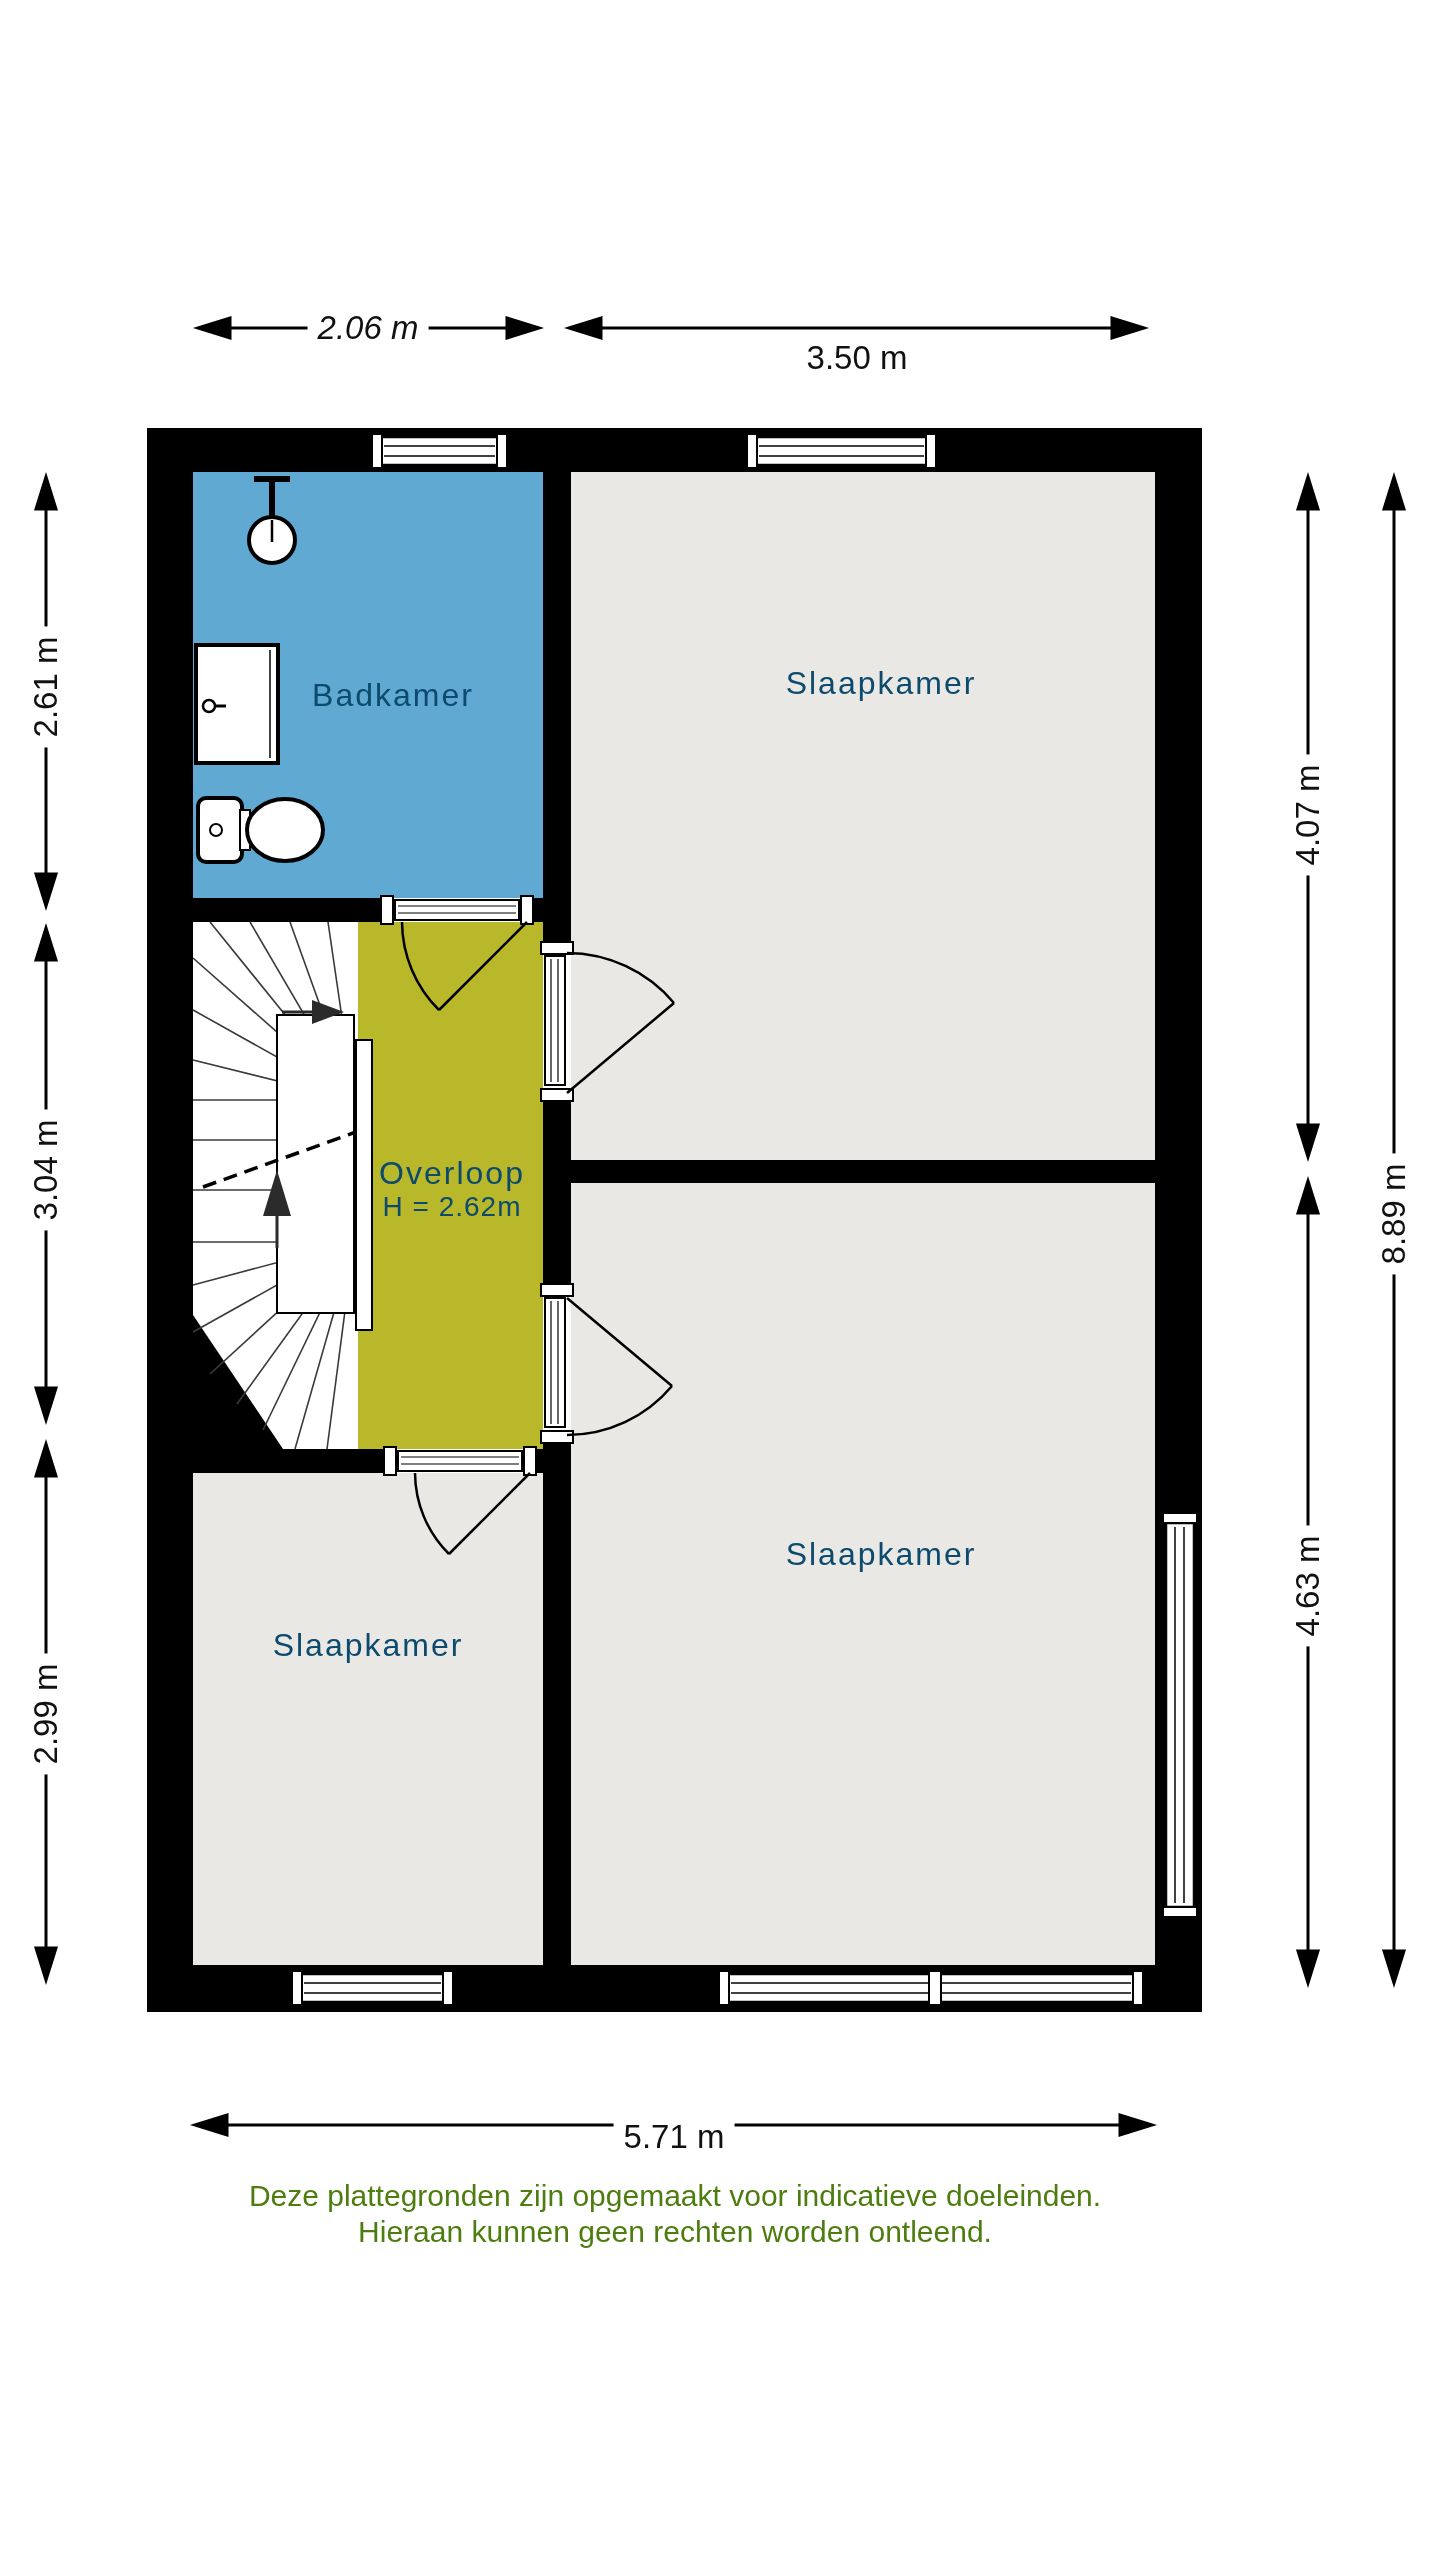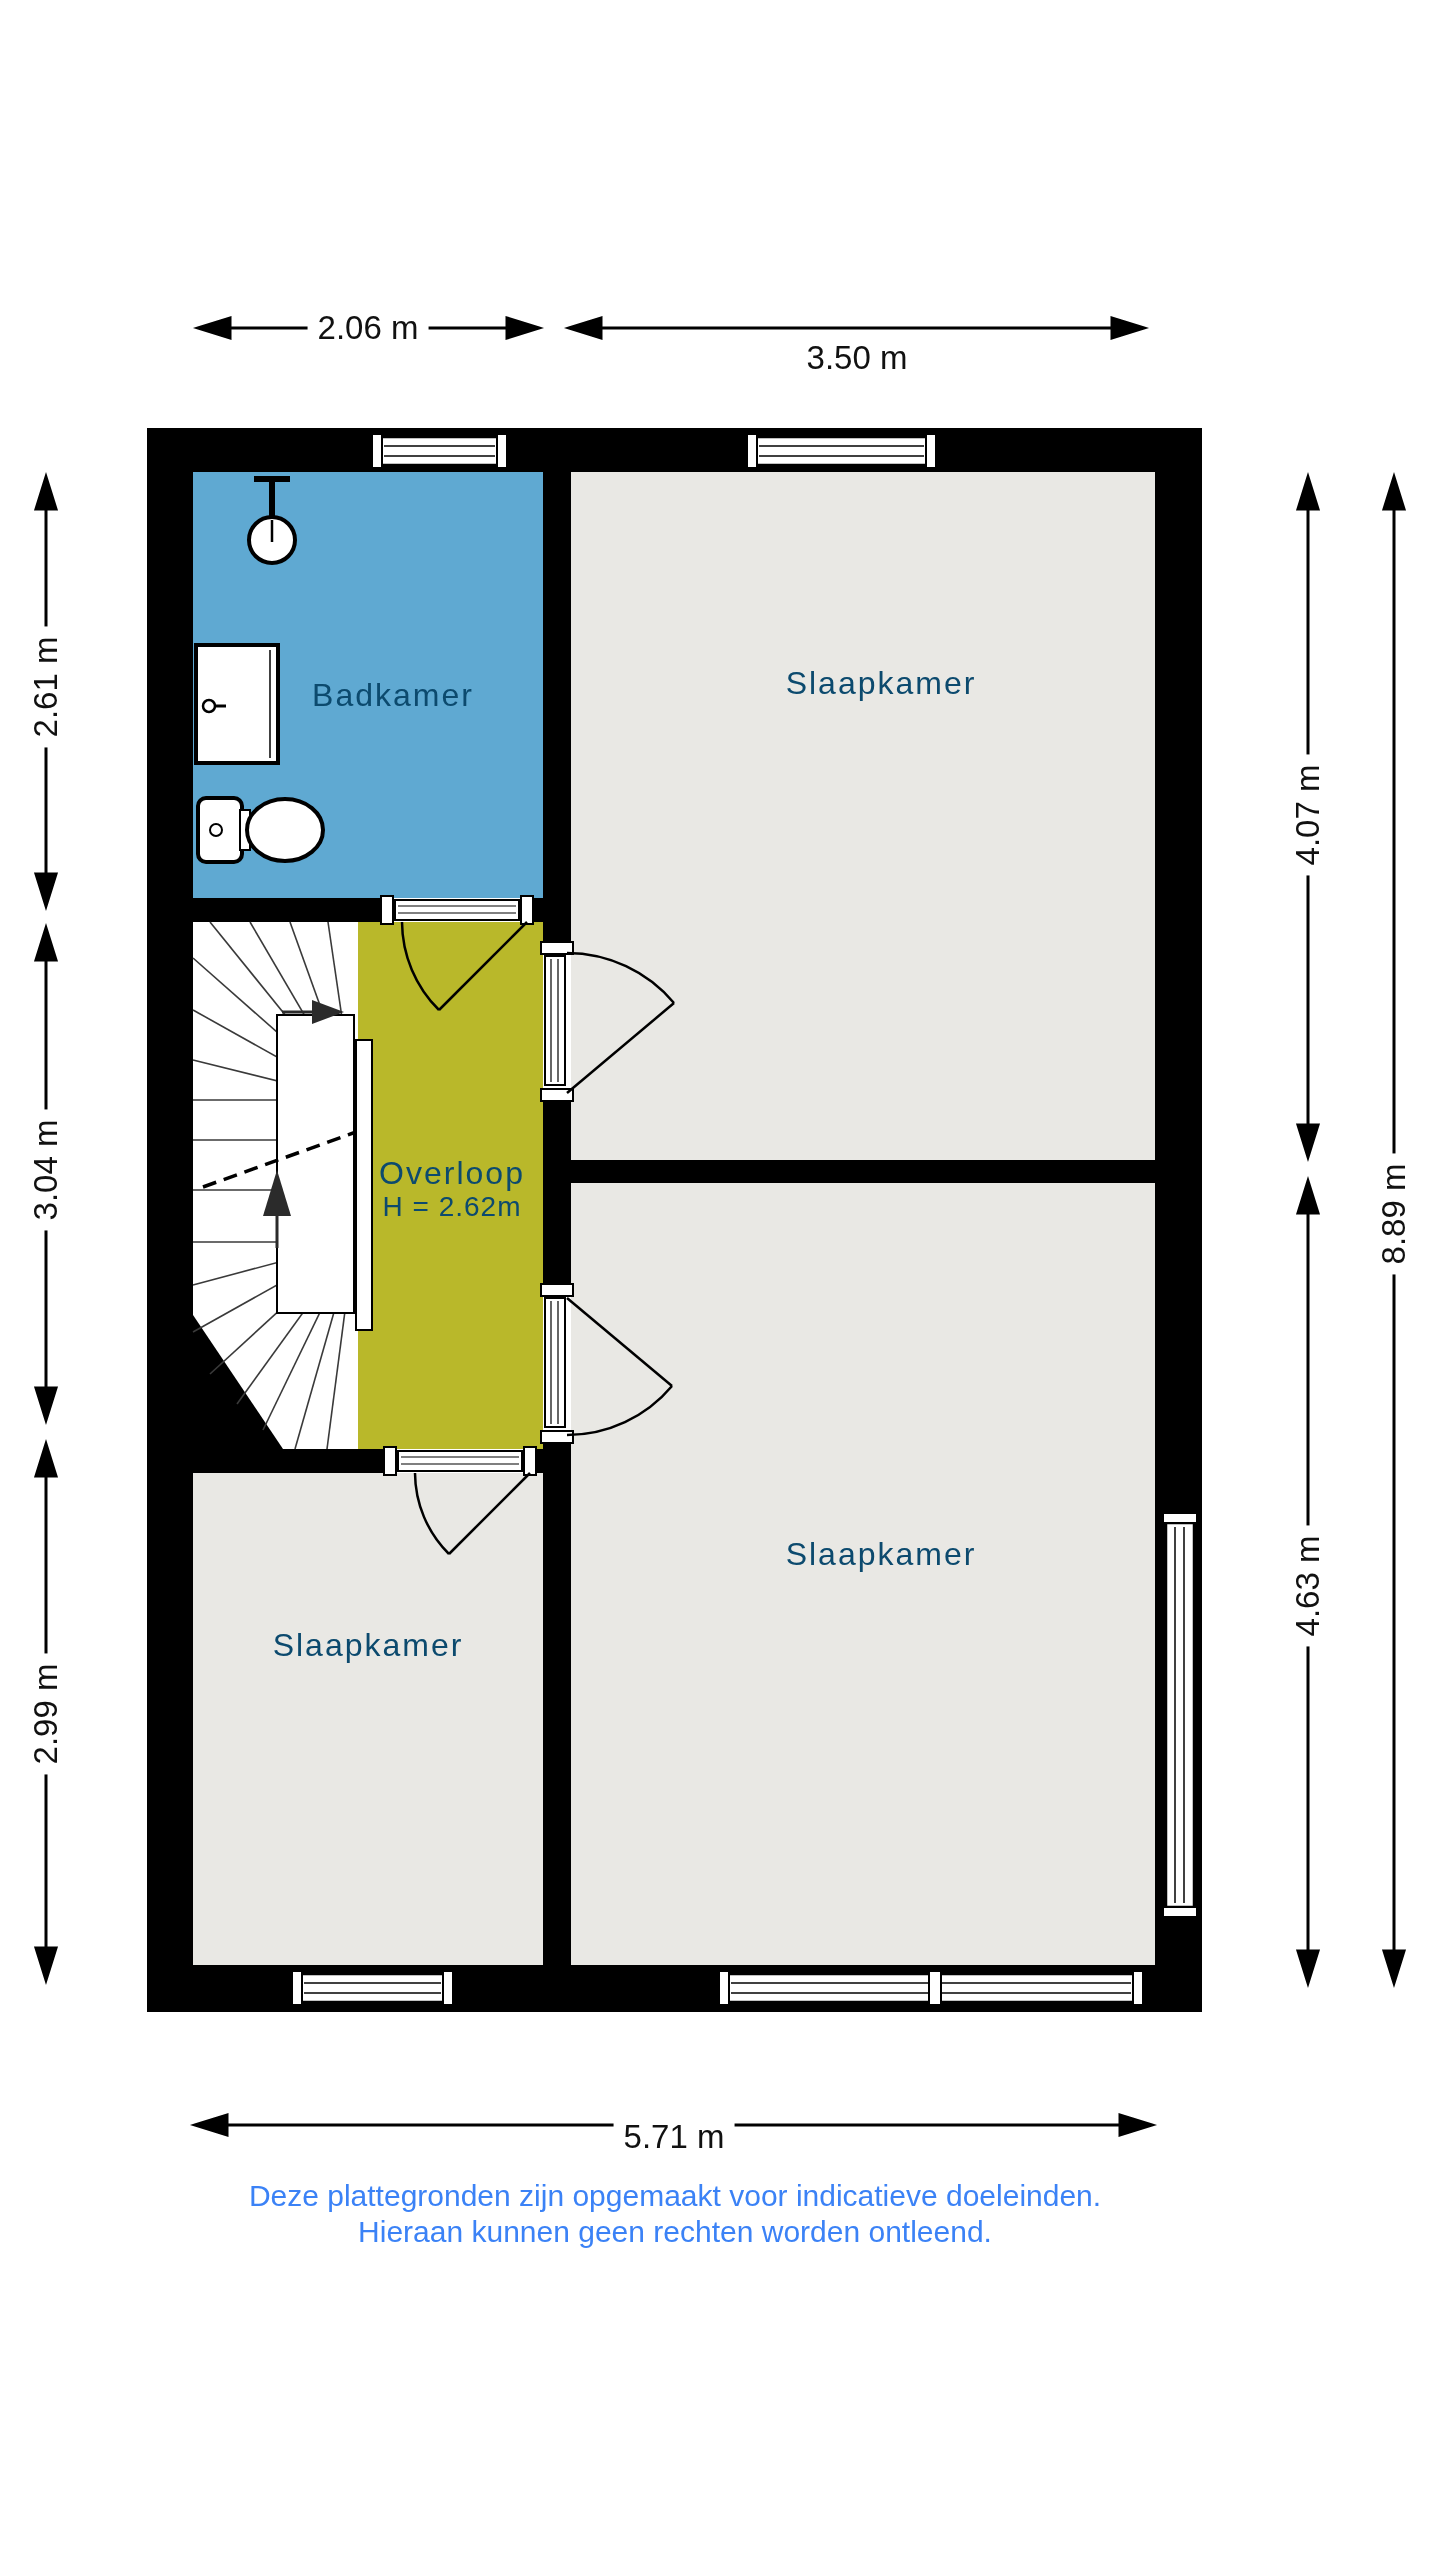--- a/index.html
+++ b/index.html
@@ -29,21 +29,21 @@
     font-size:33px;
     color:#111;
     background:#ffffff;
     padding:2px 10px;
   }
   .dim-label.vert{
     transform:translate(-50%,-50%) rotate(-90deg);
   }
   .disclaimer{
     font-size:30px;
-    color:#3b82f6;
+    color:#4d7c0f;
   }
 </style>
 </head>
 <body>
 
 <div class="canvas">
 
   <svg class="plan-svg" width="1440" height="2560" viewBox="0 0 1440 2560">
 
     <rect x="147" y="428" width="1055" height="1584" fill="#000000"></rect>
@@ -245,21 +245,21 @@
     </g>
   </svg>
 
   <div class="label room-label" style="left:393px;top:695px;">Badkamer</div>
   <div class="label room-label" style="left:881px;top:683px;">Slaapkamer</div>
   <div class="label room-label" style="left:452px;top:1173px;">Overloop</div>
   <div class="label room-sub-label" style="left:452px;top:1207px;">H = 2.62m</div>
   <div class="label room-label" style="left:368px;top:1645px;">Slaapkamer</div>
   <div class="label room-label" style="left:881px;top:1554px;">Slaapkamer</div>
 
-  <div class="label dim-label" style="left:368px;top:328px;">2.06 m</div>
+  <div class="label dim-label" style="left:368px;top:328px;font-style:italic;">2.06 m</div>
   <div class="label dim-label" style="left:857px;top:328px;margin-top:30px;">3.50 m</div>
   <div class="label dim-label" style="left:674px;top:2125px;margin-top:12px;">5.71 m</div>
   <div class="label dim-label vert" style="left:46px;top:687px;">2.61 m</div>
   <div class="label dim-label vert" style="left:46px;top:1170px;">3.04 m</div>
   <div class="label dim-label vert" style="left:46px;top:1714px;">2.99 m</div>
   <div class="label dim-label vert" style="left:1308px;top:815px;">4.07 m</div>
   <div class="label dim-label vert" style="left:1308px;top:1586px;">4.63 m</div>
   <div class="label dim-label vert" style="left:1394px;top:1214px;">8.89 m</div>
 
   <div class="label disclaimer" style="left:675px;top:2196px;">Deze plattegronden zijn opgemaakt voor indicatieve doeleinden.</div>

